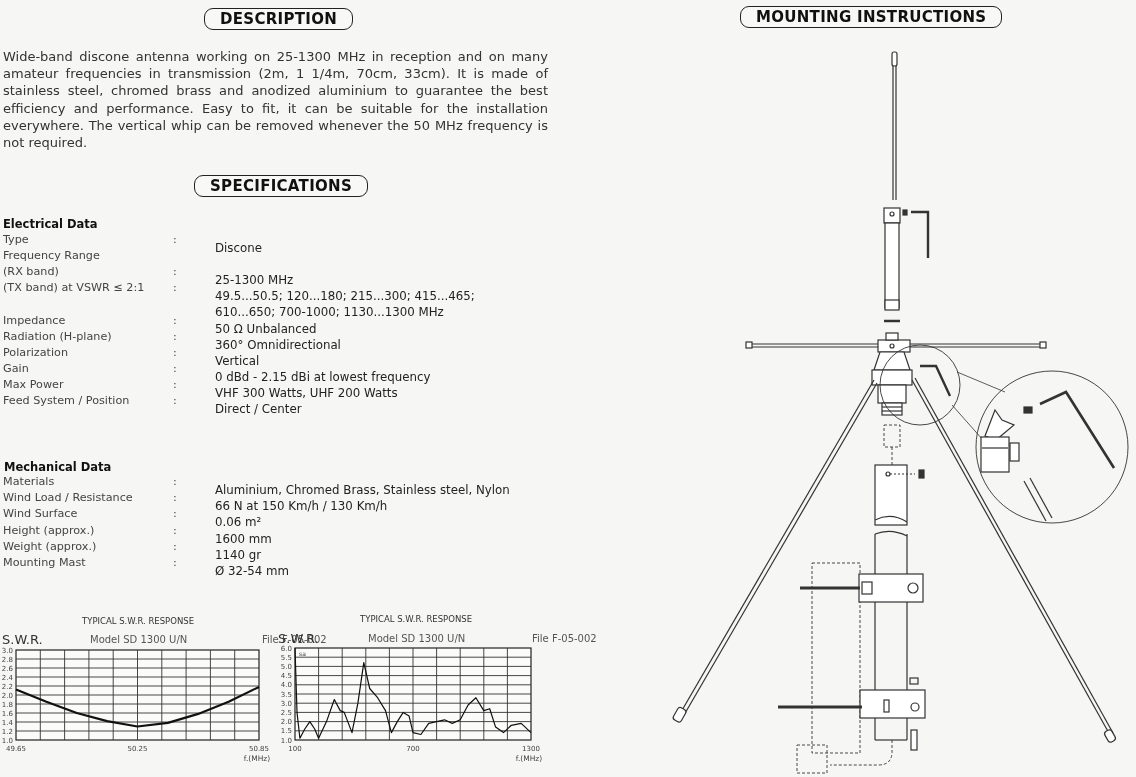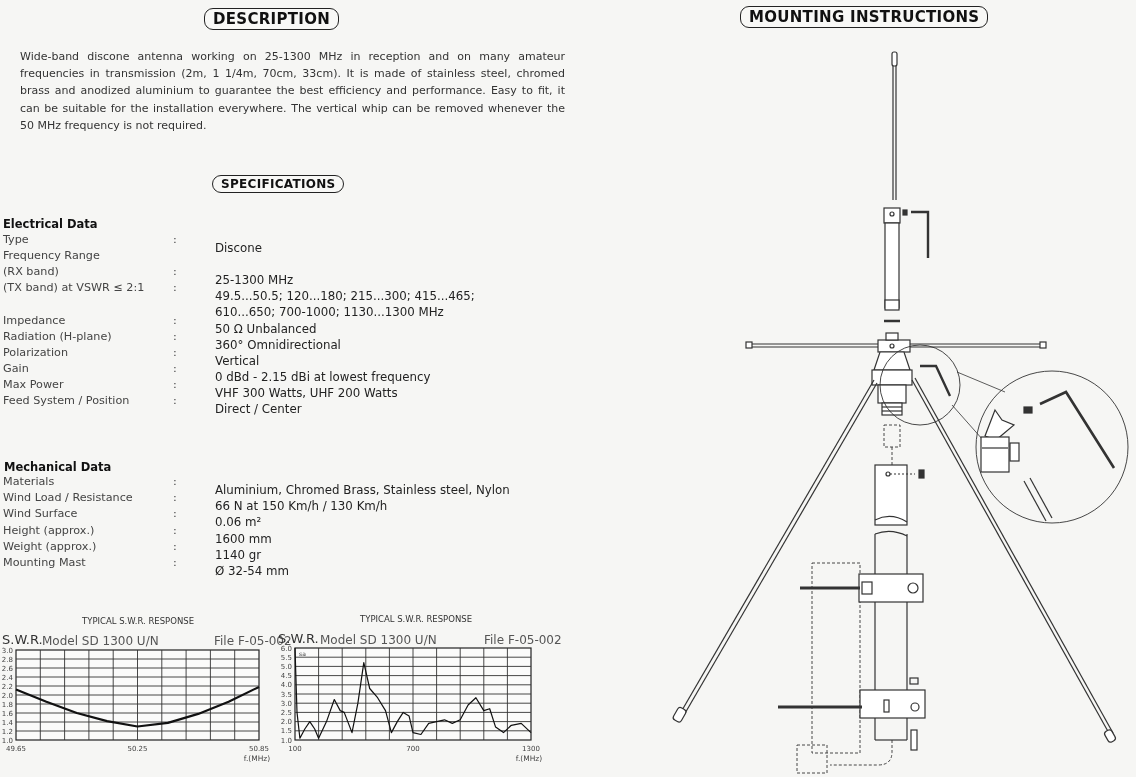--- a/index.html
+++ b/index.html
@@ -4,42 +4,42 @@
 <style>
   html, body { margin:0; padding:0; }
   body {
     width:1136px; height:777px; overflow:hidden; position:relative;
     background:#f6f6f4;
     font-family:"DejaVu Sans", sans-serif;
     color:#2a2a2a;
   }
   .boxed-title {
     position:absolute; border:1.5px solid #222; border-radius:9px;
-    padding:1px 8px; font-family:"DejaVu Sans", sans-serif;
+    padding:1px 15px; font-family:"DejaVu Sans", sans-serif;
     font-weight:bold; letter-spacing:0.3px; color:#111; background:#f8f8f6;
   }
   #desc-title { left:204px; top:8px; font-size:15px; }
-  #spec-title { left:212px; top:175px; font-size:12px; }
+  #spec-title { left:194px; top:175px; font-size:15px; }
   #mount-title { left:740px; top:6px; font-size:15px; }
 
   .desc-text {
-    position:absolute; left:20px; top:48px; width:545px;
-    font-size:11px; line-height:17.2px; color:#333; text-align:justify;
+    position:absolute; left:3px; top:48px; width:545px;
+    font-size:13px; line-height:17.2px; color:#333; text-align:justify;
   }
   .section-heading {
     position:absolute; font-weight:bold; font-size:11.5px; color:#111;
   }
   .spec-row { position:absolute; left:3px; font-size:11.2px; color:#444; height:16px; white-space:nowrap; }
   .spec-row .k { position:absolute; left:0; }
   .spec-row .c { position:absolute; left:170px; }
   .spec-row .v { position:absolute; left:212px; color:#222; font-size:11.8px;margin-top:8px; }
 
   .chart { position:absolute; }
   .chart-title { position:absolute; font-size:8.5px; color:#333; white-space:nowrap; }
-  .chart-meta { position:absolute; font-size:12px; color:#555; white-space:nowrap; }
+  .chart-meta { position:absolute; font-size:10px; color:#555; white-space:nowrap;margin-left:48px; }
   .ylabel-main { position:absolute; font-size:13px; color:#333; }
   svg text { font-family:"DejaVu Sans", sans-serif; }
 </style>
 </head>
 <body>
 
 <div id="desc-title" class="boxed-title">DESCRIPTION</div>
 <div class="desc-text">Wide-band discone antenna working on 25-1300 MHz in reception and on many amateur frequencies in transmission (2m, 1 1/4m, 70cm, 33cm). It is made of stainless steel, chromed brass and anodized aluminium to guarantee the best efficiency and performance. Easy to fit, it can be suitable for the installation everywhere. The vertical whip can be removed whenever the 50 MHz frequency is not required.</div>
 
 <div id="spec-title" class="boxed-title">SPECIFICATIONS</div>

